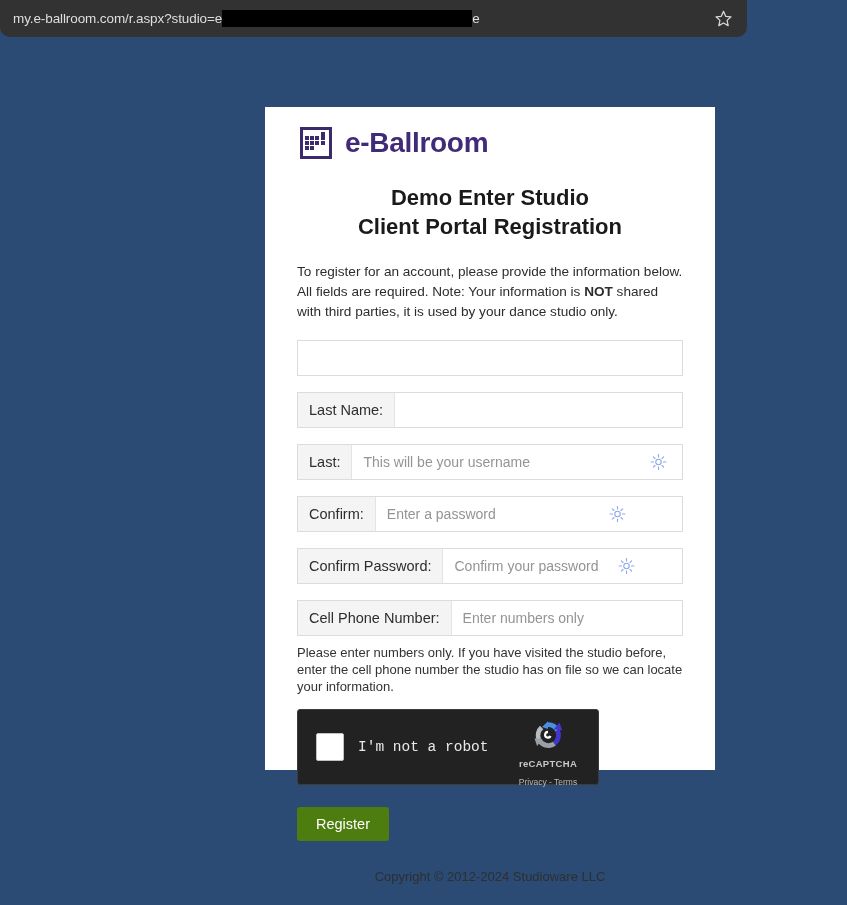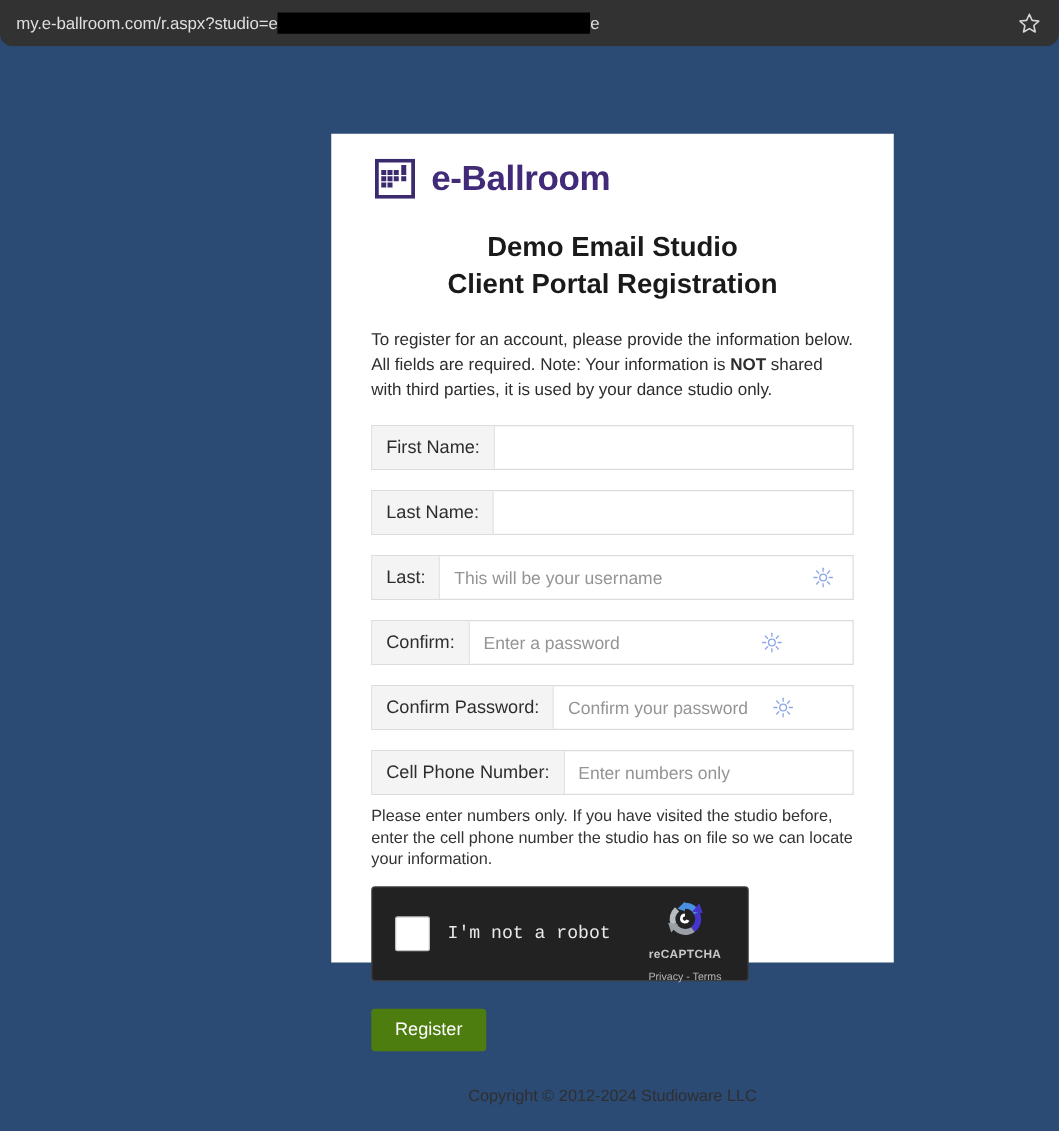--- a/index.html
+++ b/index.html
@@ -8,21 +8,21 @@
     margin: 0; padding: 0;
     width: 847px; height: 905px;
     overflow: hidden;
     font-family: "Liberation Sans", sans-serif;
   }
   body { background: #2b4a74; }
 
   
   .browser-bar {
     position: absolute; left: 0; top: 0;
-    width: 847px; height: 37px;
+    width: 747px; height: 37px;
     background: #323232;
     border-radius: 0 0 10px 10px;
     display: flex; align-items: center;
   }
   .url-wrap {
     display: flex; align-items: center;
     margin-left: 13px;
     font-size: 13.5px;
     color: #dfdfdf;
     white-space: nowrap;
@@ -246,32 +246,31 @@
         <rect x="15" y="14" width="4" height="4" fill="#3b2a6e"></rect>
         <rect x="21" y="14" width="4" height="4" fill="#3b2a6e"></rect>
         <rect x="5" y="19" width="4" height="4" fill="#3b2a6e"></rect>
         <rect x="10" y="19" width="4" height="4" fill="#3b2a6e"></rect>
       </svg>
     </span>
     <span class="logo-text">e-Ballroom</span>
   </div>
 
   <div class="heading">
-    <div>Demo Email Studio</div>
+    <div>Demo Enter Studio</div>
     <div>Client Portal Registration</div>
   </div>
 
   <div class="intro">
     <span>To register for an account, please provide the information below. All fields are required. Note: Your information is </span><b>NOT</b><span> shared with third parties, it is used by your dance studio only.</span>
   </div>
 
   <div class="form">
 
     <div class="input-group">
-      <span class="input-addon">First Name:</span>
       <input class="input-field" type="text" placeholder="" style="">
     </div>
 
     <div class="input-group">
       <span class="input-addon">Last Name:</span>
       <input class="input-field" type="text" placeholder="" style="">
     </div>
 
     <div class="input-group">
       <span class="input-addon">Last:</span>

